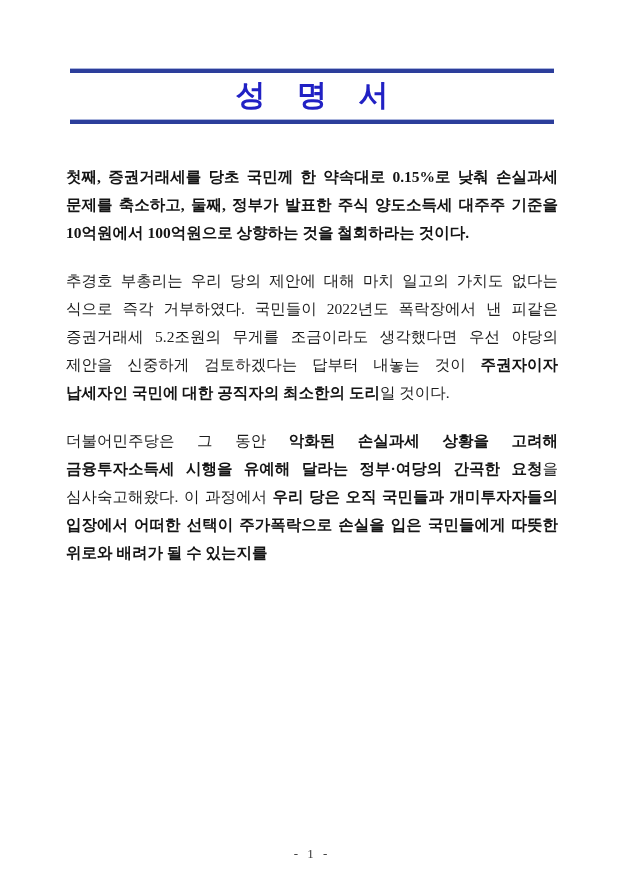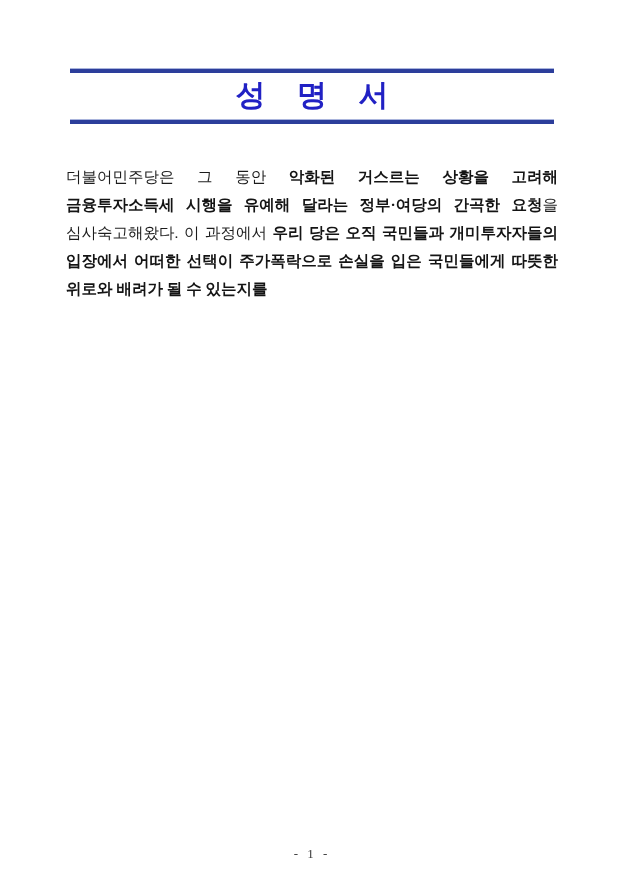--- a/index.html
+++ b/index.html
@@ -71,18 +71,20 @@
 
 <div class="page">
 
   <div class="title-block">
     <div class="rule"></div>
     <div class="doc-title">성 명 서</div>
     <div class="rule"></div>
   </div>
 
   <div class="doc-body">
-      <p><span>더불어민주당은 그 동안 </span><b>악화된 거스르는 상황을 고려해 금융투자소득세 시행을 유예해 달라는 정부·여당의 간곡한 요청</b><span>을 심사숙고해왔다. 이 과정에서 </span><b>우리 당은 오직 국민들과 개미투자자들의 입장에서 어떠한 선택이 주가폭락으로 손실을 입은 국민들에게 따뜻한 위로와 배려가 될 수 있는지를</b></p>
+      <p><b>첫째, 증권거래세를 당초 국민께 한 약속대로 0.15%로 낮춰 손실과세 문제를 축소하고, 둘째, 정부가 발표한 주식 양도소득세 대주주 기준을 10억원에서 100억원으로 상향하는 것을 철회하라는 것이다.</b></p>
+      <p><span>추경호 부총리는 우리 당의 제안에 대해 마치 일고의 가치도 없다는 식으로 즉각 거부하였다. 국민들이 2022년도 폭락장에서 낸 피같은 증권거래세 5.2조원의 무게를 조금이라도 생각했다면 우선 야당의 제안을 신중하게 검토하겠다는 답부터 내놓는 것이 </span><b>주권자이자 납세자인 국민에 대한 공직자의 최소한의 도리</b><span>일 것이다.</span></p>
+      <p><span>더불어민주당은 그 동안 </span><b>악화된 손실과세 상황을 고려해 금융투자소득세 시행을 유예해 달라는 정부·여당의 간곡한 요청</b><span>을 심사숙고해왔다. 이 과정에서 </span><b>우리 당은 오직 국민들과 개미투자자들의 입장에서 어떠한 선택이 주가폭락으로 손실을 입은 국민들에게 따뜻한 위로와 배려가 될 수 있는지를</b></p>
     </div>
 
   <div class="page-number">- 1 -</div>
 
 </div>
 
 </body></html>

